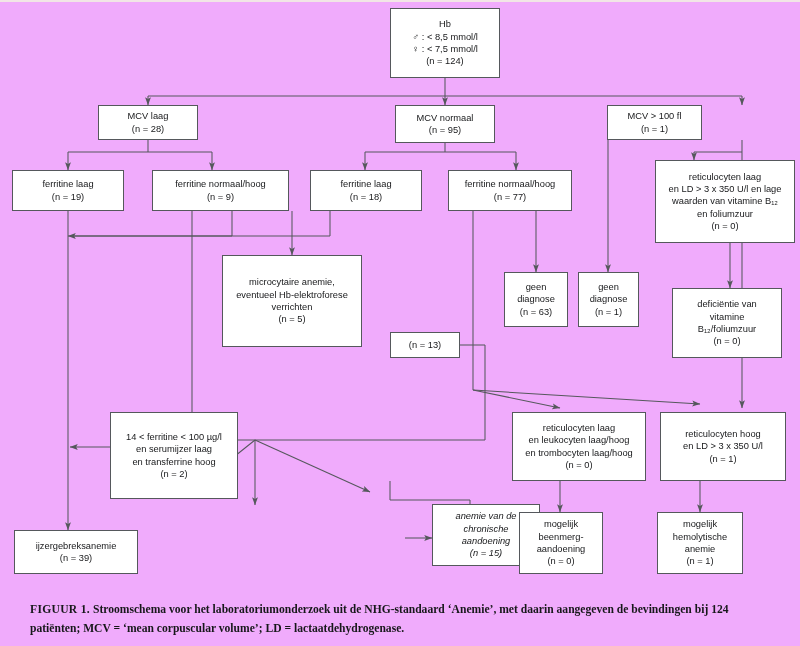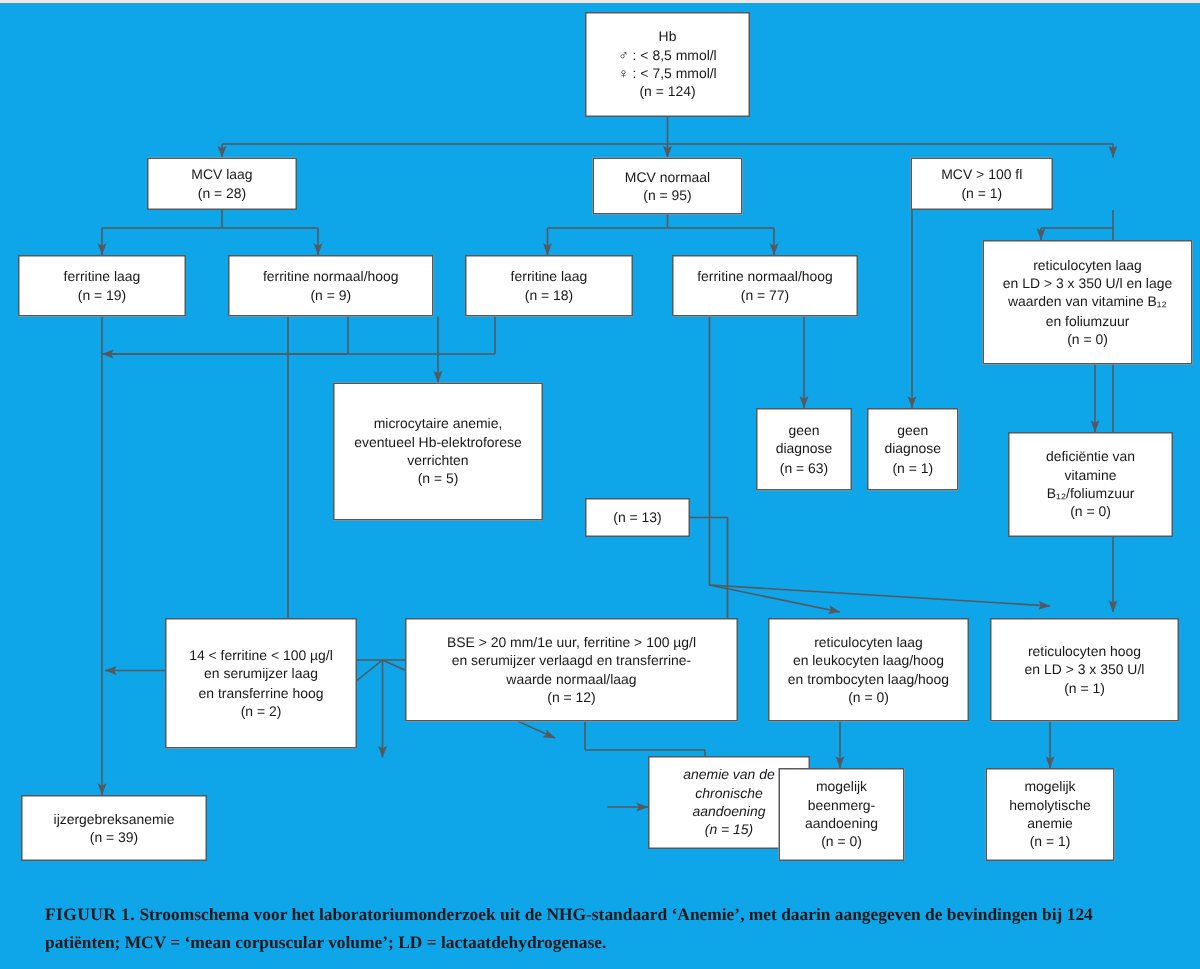--- a/index.html
+++ b/index.html
@@ -1,17 +1,17 @@
 <!DOCTYPE html>
 <html><head>
 <meta charset="utf-8">
 <style>
   html,body{margin:0;padding:0;background:#fdfcfa;}
   body{width:800px;height:646px;font-family:"Liberation Sans",sans-serif;color:#1a1a1a;}
-  #page{position:relative;width:800px;height:646px;overflow:hidden;background:#0ea5e9;}
+  #page{position:relative;width:800px;height:646px;overflow:hidden;background:#f0abfc;}
   #chart-svg{position:absolute;left:0;top:0;width:800px;height:600px;}
   .node-box{position:absolute;box-sizing:border-box;border:1px solid #55585c;background:#ffffff;
             display:flex;align-items:center;justify-content:center;text-align:center;
             font-size:9.3px;line-height:1.32;padding:2px 3px;color:#17181a;}
   .node-box .lines{width:100%;white-space:pre-line;}
   .caption{position:absolute;left:30px;top:600px;width:742px;
            font-family:"Liberation Serif",serif;font-size:11.6px;line-height:1.65;color:#17181a;font-weight:bold;}
   .caption .fig{font-variant:small-caps;letter-spacing:.3px;}
   .hr-top{position:absolute;left:0;top:0;width:800px;height:2px;background:#f2e6e6;}
 </style>
@@ -174,26 +174,20 @@
     <span class="lines">(n = 13)</span>
     </div>
 
   <div class="node-box" style="left:110px;top:412px;width:128px;height:87px;justify-content:center;">
     <span class="lines">14 &lt; ferritine &lt; 100 µg/l
 en serumijzer laag
 en transferrine hoog
 (n = 2)</span>
     </div>
 
-  <div class="node-box" style="left:270px;top:412px;width:222px;height:69px;">
-    <span class="lines">BSE &gt; 20 mm/1e uur, ferritine &gt; 100 µg/l
-en serumijzer verlaagd en transferrine-
-waarde normaal/laag
-(n = 12)</span>
-    </div>
 
   <div class="node-box" style="left:512px;top:412px;width:134px;height:69px;">
     <span class="lines">reticulocyten laag
 en leukocyten laag/hoog
 en trombocyten laag/hoog
 (n = 0)</span>
     </div>
 
   <div class="node-box" style="left:660px;top:412px;width:126px;height:69px;">
     <span class="lines">reticulocyten hoog

